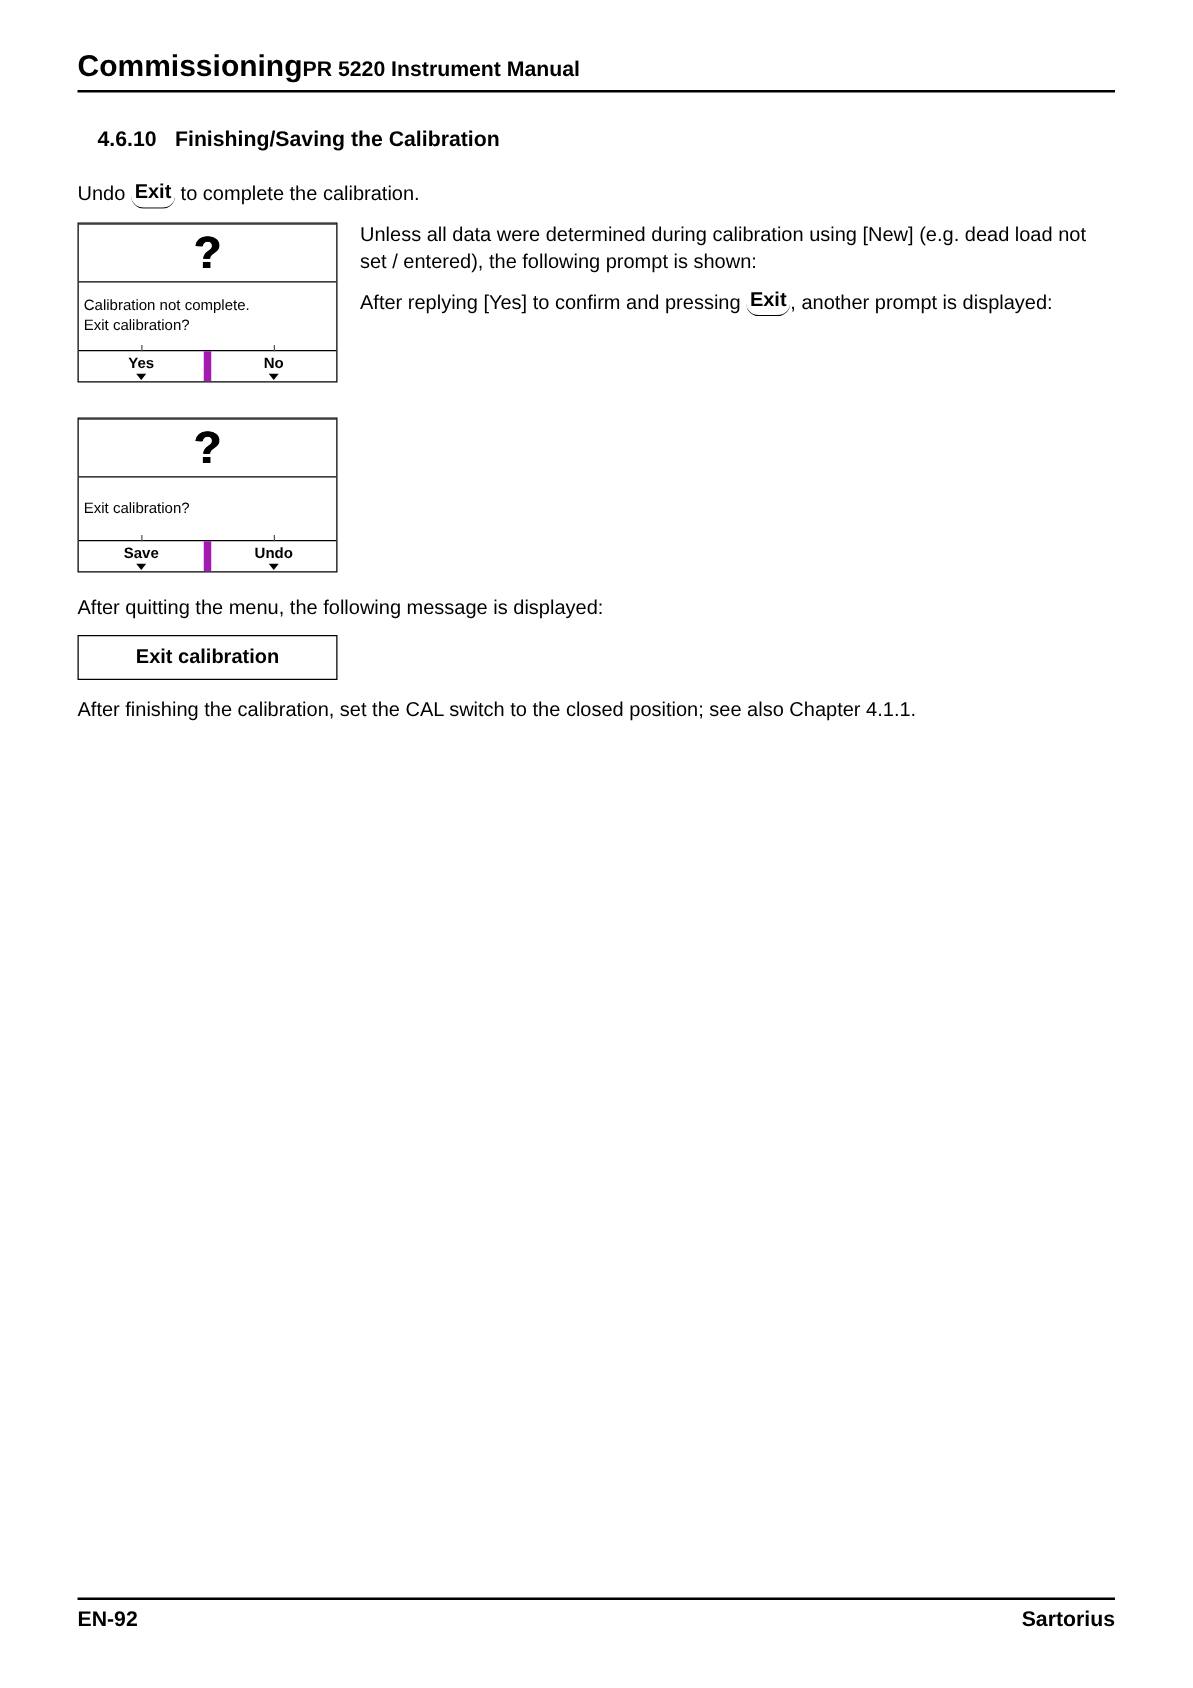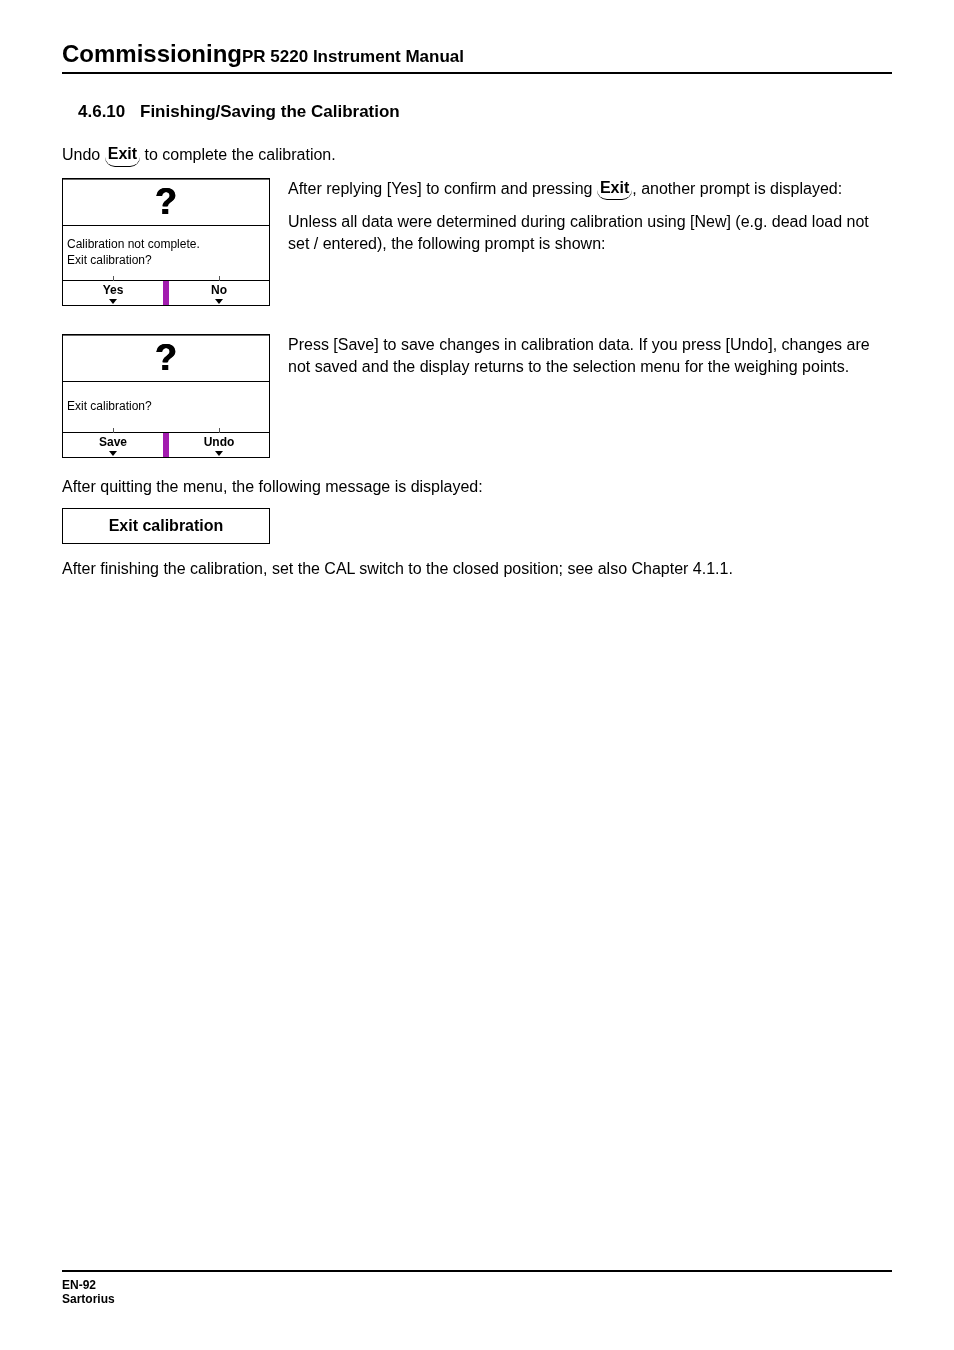--- a/index.html
+++ b/index.html
@@ -150,23 +150,22 @@
     }
     .footer-bar {
       position: absolute;
       left: 62px;
       right: 62px;
       bottom: 44px;
       border-top: 2px solid #000;
       display: flex;
       justify-content: space-between;
       padding-top: 6px;
-      font-size: 12px;
-      font-weight: 700;
-      flex-direction: column;
+      font-size: 17px;
+      font-weight: 700;
     }
   </style>
 </head>
 <body>
 
 <div class="page">
 
   <div class="header-bar">
     <div class="header-left">Commissioning</div>
     <div class="header-right">PR 5220 Instrument Manual</div>
@@ -188,41 +187,38 @@
       <div class="screen-msg">
         <span>Calibration not complete.</span><br>
         <span>Exit calibration?</span>
       </div>
       <div class="screen-btns">
         <div class="screen-btn">Yes</div>
         <div class="screen-btn">No</div>
       </div>
     </div>
     <div class="side-text">
+      <p class="body-text">Unless all data were determined during calibration using [New] (e.g. dead load not set / entered), the following prompt is shown:</p>
       <p class="body-text">
         <span>After replying [Yes] to confirm and pressing </span><span class="exit-key">Exit</span><span>, another prompt is displayed:</span>
       </p>
-      <p class="body-text">Unless all data were determined during calibration using [New] (e.g. dead load not set / entered), the following prompt is shown:</p>
     </div>
   </div>
 
   <div class="row" style="margin-top:28px;">
     <div class="screen-box">
       <div class="screen-top">
         <span class="qmark">?</span>
       </div>
       <div class="screen-msg single">Exit calibration?</div>
       <div class="screen-btns">
         <div class="screen-btn">Save</div>
         <div class="screen-btn">Undo</div>
       </div>
     </div>
-    <div class="side-text">
-      <p class="body-text">Press [Save] to save changes in calibration data. If you press [Undo], changes are not saved and the display returns to the selection menu for the weighing points.</p>
-    </div>
   </div>
 
 
 
   <p class="body-text">After quitting the menu, the following message is displayed:</p>
 
   <div class="small-box">Exit calibration</div>
 
   <p class="body-text">After finishing the calibration, set the CAL switch to the closed position; see also Chapter 4.1.1.</p>
 

